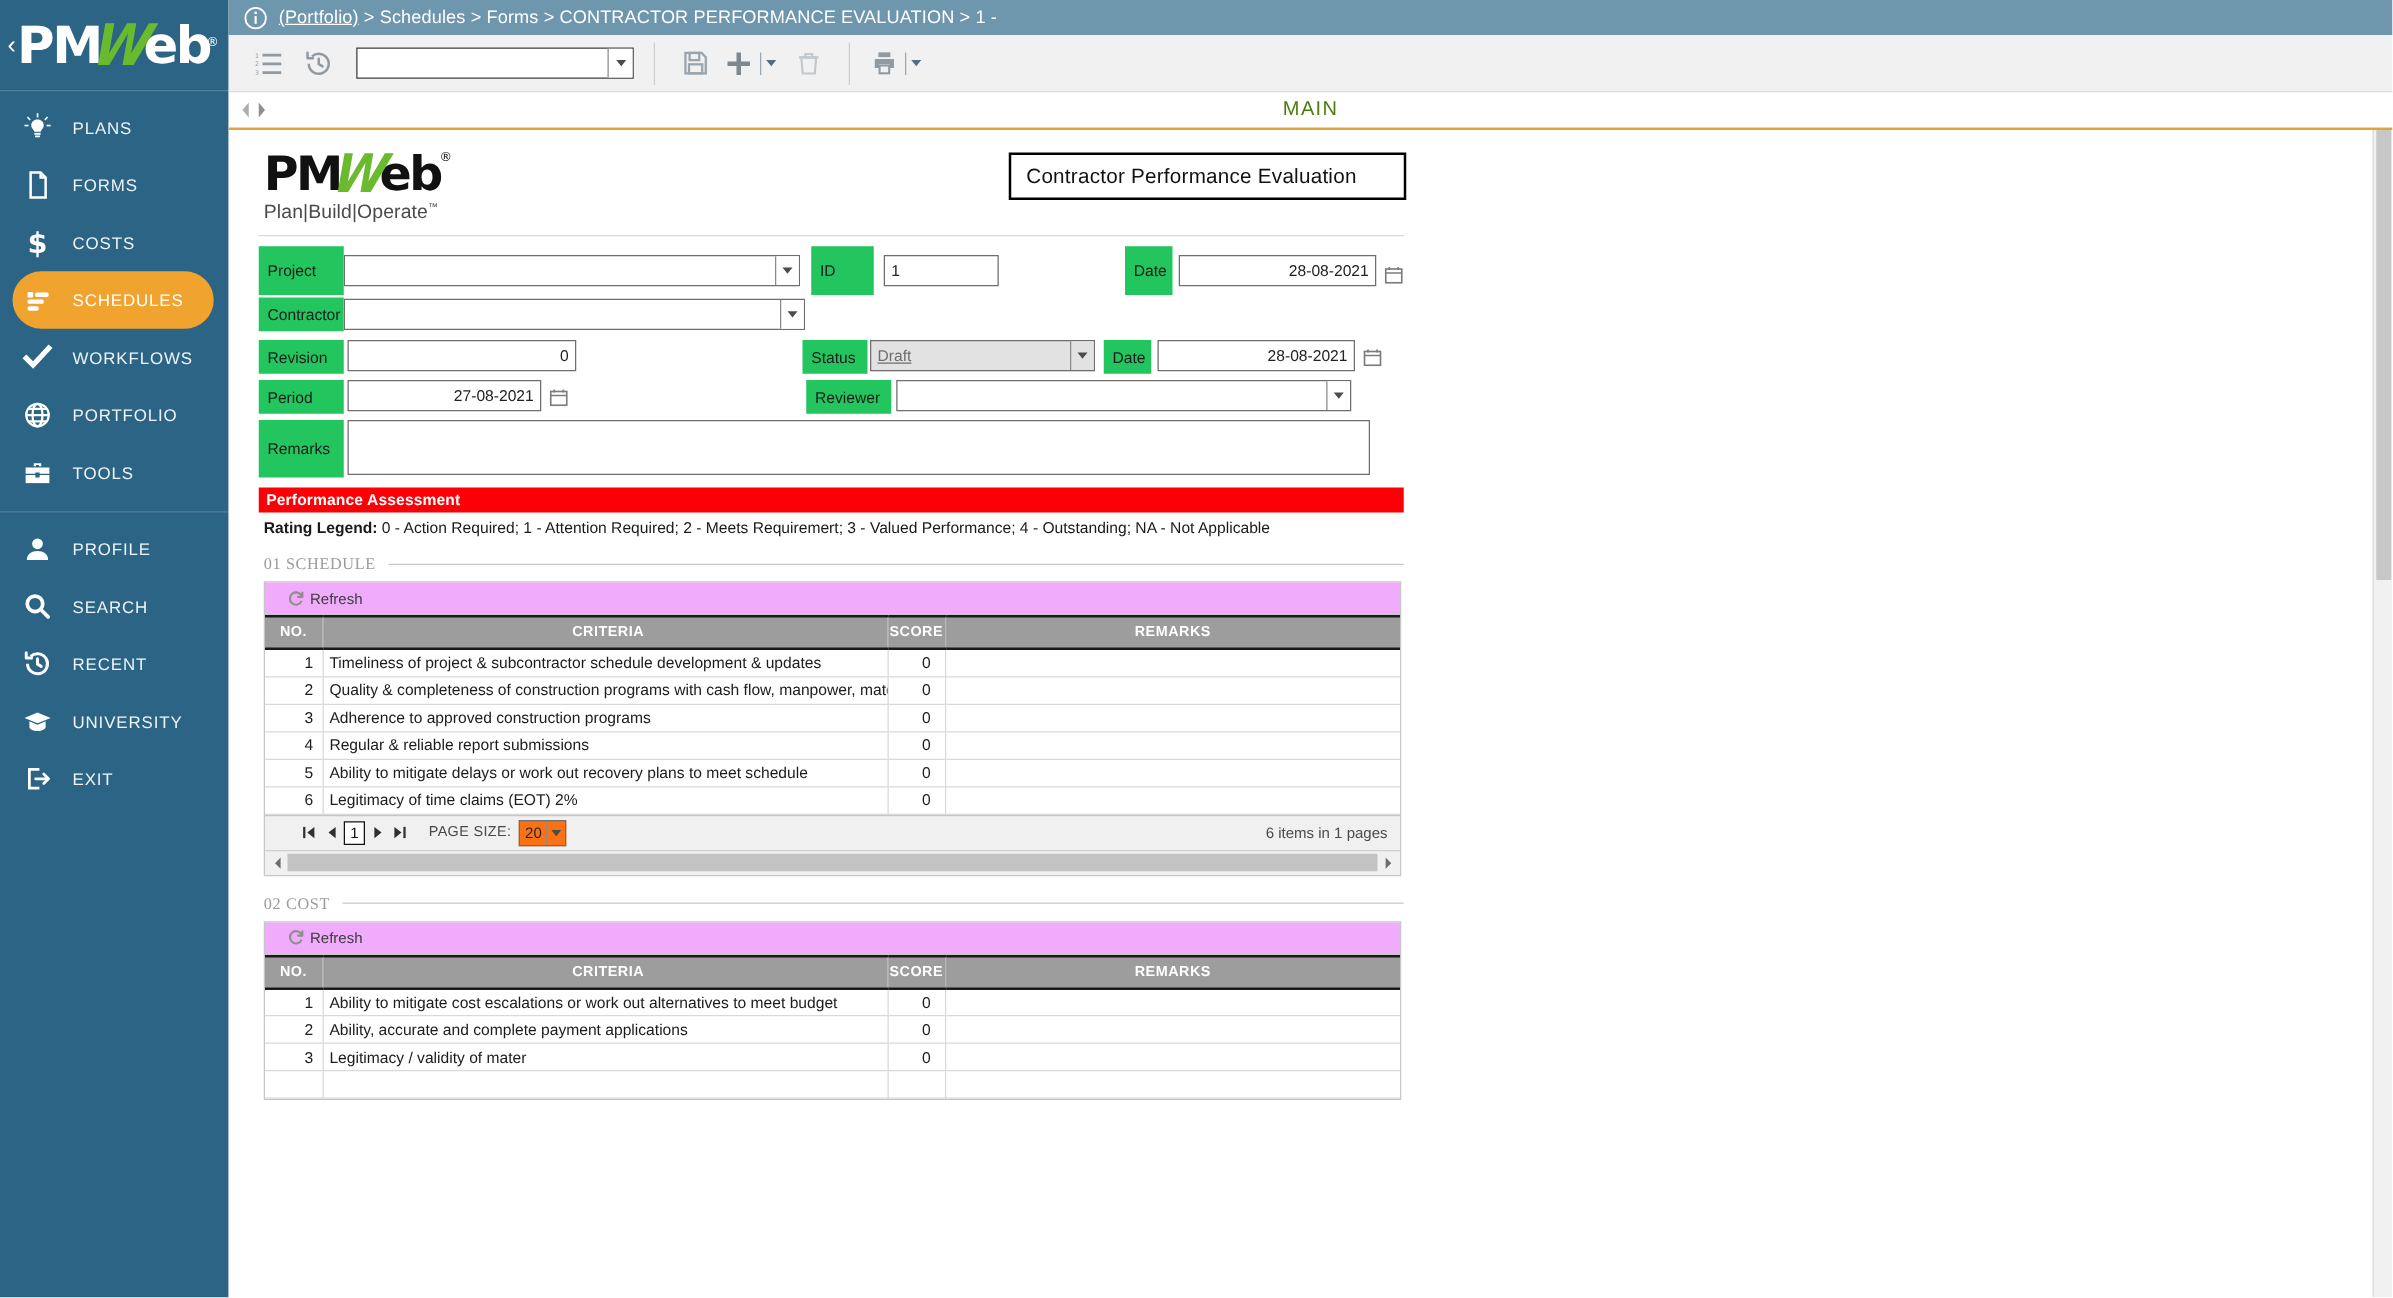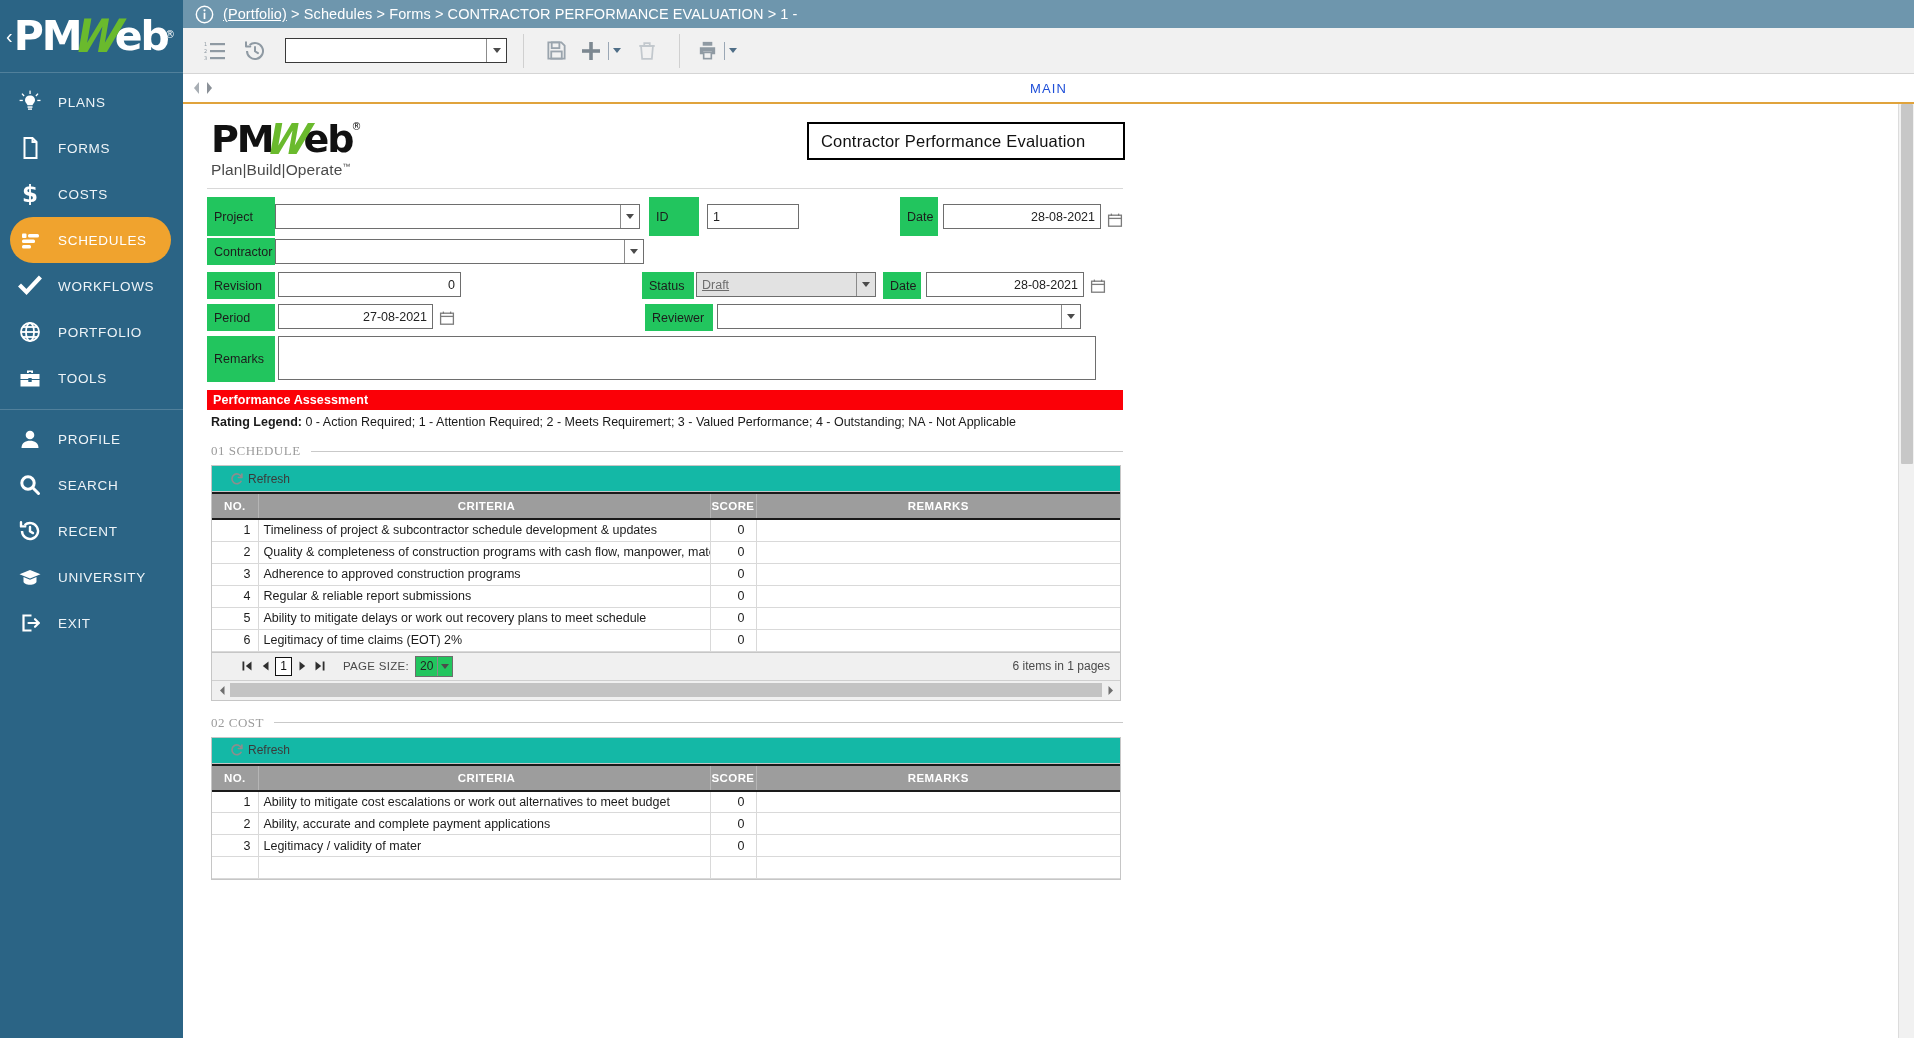--- a/index.html
+++ b/index.html
@@ -155,21 +155,21 @@
     height: 30px; flex: 0 0 30px;
     background: #ffffff;
     display: flex; align-items: center;
     border-bottom: 2px solid #e0a33c;
     position: relative;
   }
   .tab-navs { display: flex; align-items: center; padding-left: 8px; gap: 2px; }
   .tabnav-arrow { cursor: pointer; display: flex; align-items: center; }
   #tab-main {
     position: absolute; left: 50%; transform: translateX(-50%);
-    font-size: 13px; color: #1d4ed8; letter-spacing: 1.1px;
+    font-size: 16px; color: #4d7c0f; letter-spacing: 1.1px;
     cursor: pointer;
   }
 
   
   #content {
     flex: 1 1 auto;
     position: relative;
     overflow: hidden;
     background: #ffffff;
   }
@@ -286,21 +286,21 @@
     letter-spacing: 0.5px; white-space: nowrap;
     font-family: Liberation Serif, serif;
   }
   .sec-head .sec-rule {
     flex: 1 1 auto; height: 1px; background: #c9c9c9; margin-left: 10px;
   }
 
   
   .grid-wrap { width: 910px; margin-top: 6px; margin-left: 4px; border: 1px solid #c6c6c6; }
   .grid-toolbar {
-    height: 26px; background: #14b8a6;
+    height: 26px; background: #f0abfc;
     border-bottom: 1px solid #c6c6c6;
     display: flex; align-items: center; padding-left: 18px;
   }
   .refresh-btn { display: flex; align-items: center; cursor: pointer; }
   .refresh-btn span {
     font-size: 12px; color: #3b3b3b; margin-left: 4px;
     font-family: "Liberation Sans", sans-serif;
   }
   table.grid { border-collapse: collapse; width: 100%; table-layout: fixed; }
   table.grid thead th {
@@ -337,21 +337,21 @@
   }
   .pg-btn { width: 18px; height: 18px; display: flex; align-items: center; justify-content: center; cursor: pointer; }
   .pg-num {
     width: 17px; height: 19px; border: 1px solid #111; background: #fff;
     display: flex; align-items: center; justify-content: center;
     font-size: 12px; color: #111; margin: 0 1px;
   }
   .pg-label { font-size: 11.5px; color: #4a4a4a; margin-left: 14px; letter-spacing: 0.3px; }
   .pg-size {
     margin-left: 6px; width: 38px; height: 21px;
-    border: 1px solid #6e6e6e; background: #22c55e;
+    border: 1px solid #6e6e6e; background: #f97316;
     display: flex; align-items: center;
     font-size: 12px; cursor: pointer;
   }
   .pg-size .pv { flex: 1 1 auto; padding-left: 4px; color: #222; }
   .pg-size .pa {
     width: 15px; height: 19px; border-left: 1px solid #8a8a8a;
     display: flex; align-items: center; justify-content: center;
   }
   .pg-info { margin-left: auto; font-size: 12px; color: #4a4a4a; }
   .hscroll {

